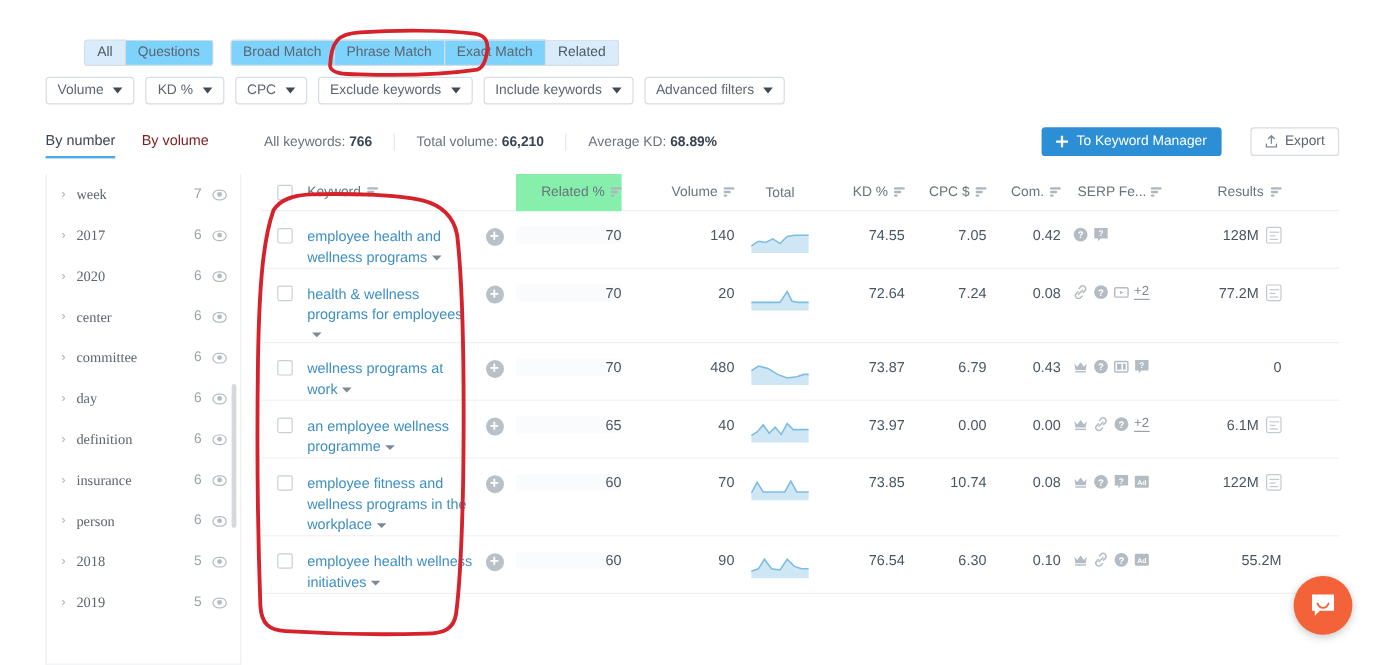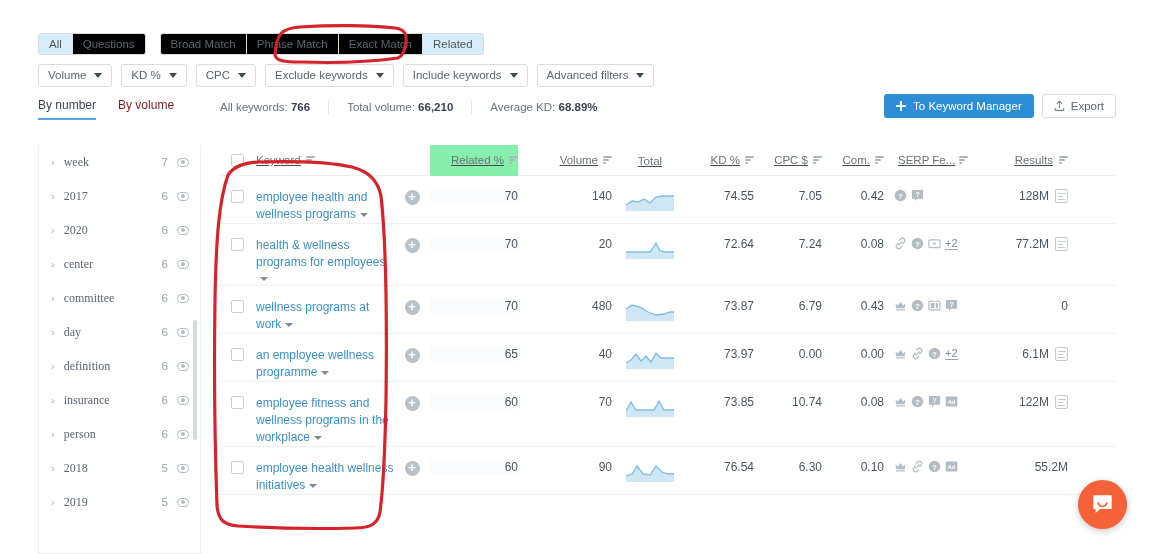--- a/index.html
+++ b/index.html
@@ -9,25 +9,25 @@
     background:#ffffff;
     font-family:"Liberation Sans", sans-serif;
     font-size:12px;
     color:#4a4a4a;
     overflow:hidden;
     position:relative;
   }
 
   
   #filters { position:absolute; left:38px; top:33px; }
-  .tabgroup { display:flex; }
+  .tabgroup { display:flex;margin-left:32px; }
   .tabgroup + .tabgroup { margin-left:14px; }
   .tab {
     height:22px; line-height:20px; padding:0 10px;
-    border:1px solid #d7dde3; background:#000000;
+    border:1px solid #d7dde3; background:#7dd3fc;
     font-size:11.5px; color:#5c6570; cursor:pointer;
     white-space:nowrap;
   }
   .tab + .tab { border-left:none; }
   .tabgroup .tab:first-child { border-radius:3px 0 0 3px; }
   .tabgroup .tab:last-child { border-radius:0 3px 3px 0; }
   .tab.active { background:#d8ecfb; color:#4c5862; }
 
   .tabrow { display:flex; align-items:center; }
 
@@ -35,31 +35,31 @@
   #filterrow2 { position:absolute; left:38px; top:64px; display:flex; gap:9px; }
   .ddbtn {
     height:23px; line-height:21px; padding:0 9px;
     border:1px solid #d7dde3; border-radius:3px; background:#fff;
     font-size:11.5px; color:#5c6570; cursor:pointer;
     display:flex; align-items:center; gap:8px; white-space:nowrap;
   }
   .caret { width:0;height:0;border-left:4px solid transparent;border-right:4px solid transparent;border-top:5px solid #3f4a54; }
 
   
-  #statsbar { position:absolute; left:38px; top:98px; right:36px; height:30px; }
+  #statsbar { position:absolute; left:38px; top:110px; right:36px; height:30px; }
   .byswitch { display:inline-flex; gap:22px; vertical-align:top; }
   .bytab { font-size:12px; color:#7f1d1d; cursor:pointer; padding-bottom:6px; }
   .bytab.active { color:#3a4450; border-bottom:2px solid #4fa8e8; }
   #kpis { position:absolute; left:182px; top:1px; display:flex; align-items:center; }
   .kpi { font-size:11.5px; color:#6a737c; white-space:nowrap; padding:0 18px; }
   .kpi:first-child { padding-left:0; }
   .kpi b { color:#3a4450; font-weight:bold; }
   .kpisep { width:1px; height:15px; background:#e3e8ec; }
 
-  #actions { position:absolute; right:0; top:-4px; display:flex; gap:8px; }
+  #actions { position:absolute; right:0; top:-4px; display:flex; gap:24px; }
   #kwmgr {
     height:24px; background:#2c8fd6; color:#fff; border:none; border-radius:3px;
     padding:0 12px; font-size:11.5px; cursor:pointer;
     display:flex; align-items:center; gap:7px;
     font-family:"Liberation Sans", sans-serif;
   }
   #exportbtn {
     height:24px; background:#fff; border:1px solid #d7dde3; border-radius:3px;
     padding:0 11px; font-size:11.5px; color:#5c6570; cursor:pointer;
     display:flex; align-items:center; gap:6px;
@@ -85,21 +85,21 @@
     border-radius:50% 50% 50% 50% / 60% 60% 60% 60%;
   }
   .eye u {
     position:absolute; left:4px; top:2.6px; width:4px; height:4px;
     border-radius:50%; background:#b4bcc3;
   }
   #sb-scroll { position:absolute; right:3px; top:175px; width:4px; height:120px; background:#d6dade; border-radius:2px; }
 
   
   #table { position:absolute; left:218px; top:145px; right:36px; height:409px; background:#fff; overflow:hidden; }
-  .thead { display:flex; height:31px; border-bottom:1px solid #eceff1; align-items:center;text-decoration:underline; }
+  .thead { display:flex; height:31px; border-bottom:1px solid #eceff1; align-items:center; }
   .th {
     font-size:11.5px; color:#6a737c; display:flex; align-items:center; gap:5px;
     white-space:nowrap;
   }
   .th.hl { background:#86efac; height:31px; align-items:center; }
   .sorticon { display:inline-flex; flex-direction:column; gap:1.5px; }
   .sorticon span { display:block; height:1.6px; background:#aeb6bd; border-radius:1px; }
   .sorticon span:nth-child(1){ width:9px; }
   .sorticon span:nth-child(2){ width:6px; }
   .sorticon span:nth-child(3){ width:3px; }

